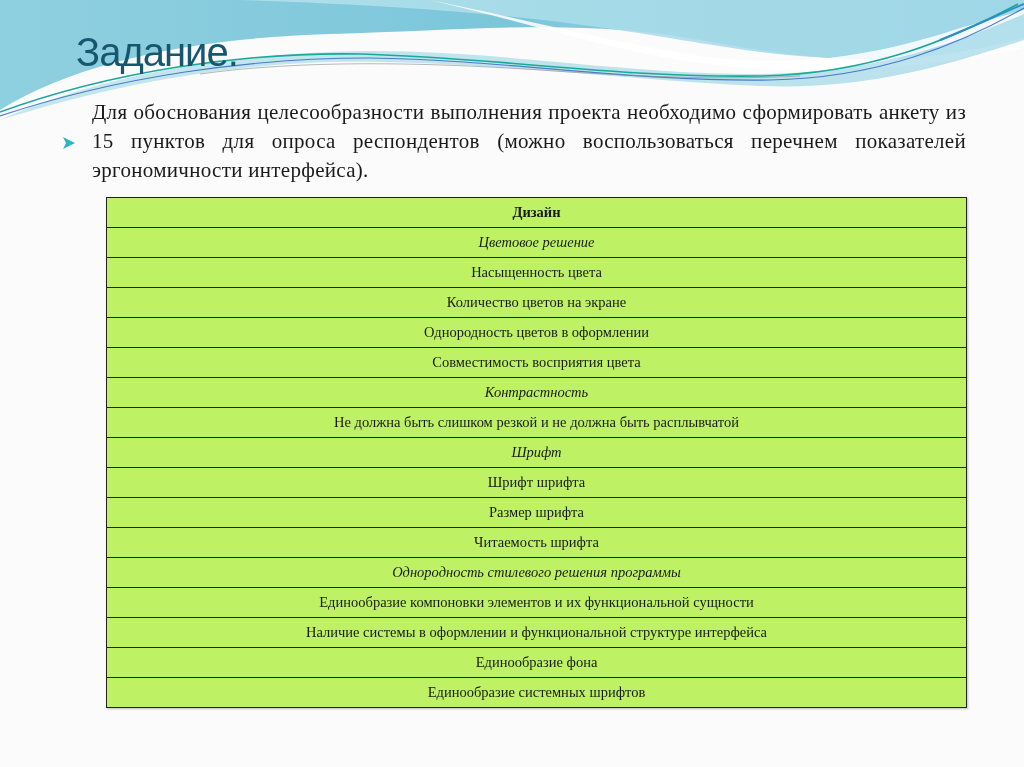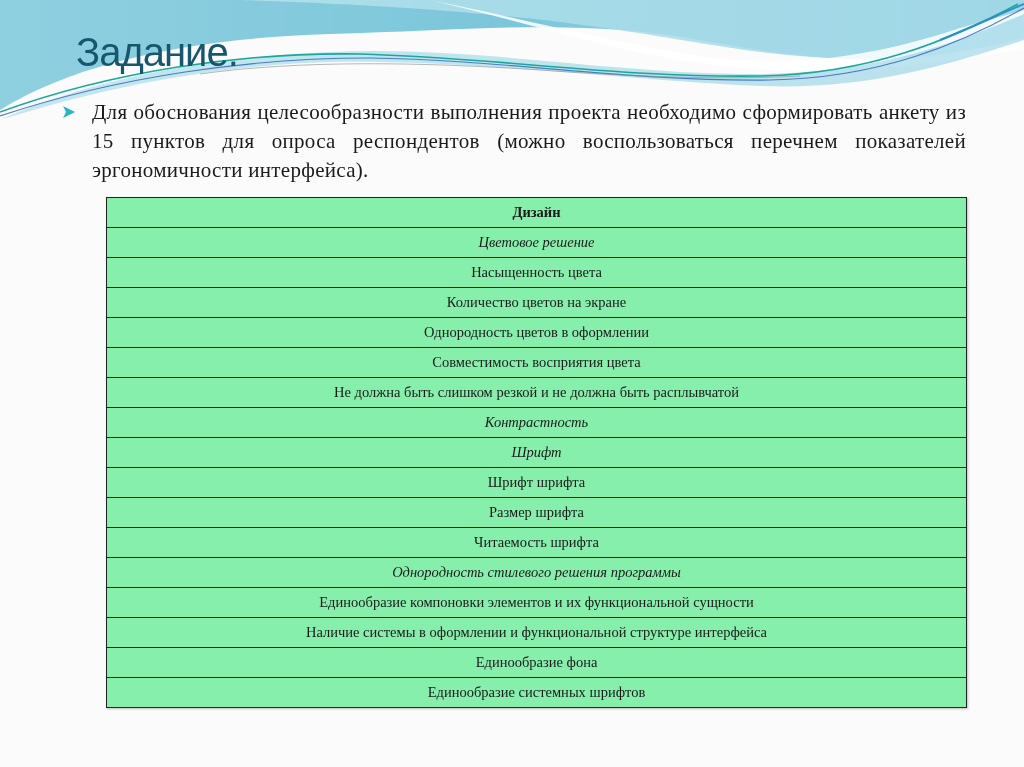--- a/index.html
+++ b/index.html
@@ -34,21 +34,21 @@
       color: #17576e;
       z-index: 2;
     }
     .bullet-block {
       position: absolute;
       left: 62px;
       top: 98px;
       width: 904px;
       z-index: 2;
       display: flex;
-      align-items: flex-start;
+      align-items: center;
     }
     .bullet-icon {
       width: 30px;
       flex: 0 0 30px;
       padding-top: 7px;
     }
     .bullet-text {
       flex: 1;
       font-family: "Liberation Serif", serif;
       font-size: 21px;
@@ -56,21 +56,21 @@
       color: #1a1a1a;
       text-align: justify;
       letter-spacing: 0.3px;
     }
     .design-table {
       position: absolute;
       left: 106px;
       top: 197px;
       width: 861px;
       border-collapse: collapse;
-      background: #86efac;
+      background: #bef264;
       z-index: 2;
       box-shadow: 1px 1px 2px rgba(0,0,0,0.25);
     }
     .design-table td {
       border: 1.5px solid #222;
       height: 29px;
       padding: 0;
       text-align: center;
       vertical-align: middle;
       font-family: "Liberation Serif", serif;
@@ -139,24 +139,24 @@
     <tr>
         <td>Количество цветов на экране</td>
       </tr>
     <tr>
         <td>Однородность цветов в оформлении</td>
       </tr>
     <tr>
         <td>Совместимость восприятия цвета</td>
       </tr>
     <tr>
-        <td>Не должна быть слишком резкой и не должна быть расплывчатой</td>
+        <td class="section-cell">Контрастность</td>
       </tr>
     <tr>
-        <td class="section-cell">Контрастность</td>
+        <td>Не должна быть слишком резкой и не должна быть расплывчатой</td>
       </tr>
     <tr>
         <td class="section-cell">Шрифт</td>
       </tr>
     <tr>
         <td>Шрифт шрифта</td>
       </tr>
     <tr>
         <td>Размер шрифта</td>
       </tr>

